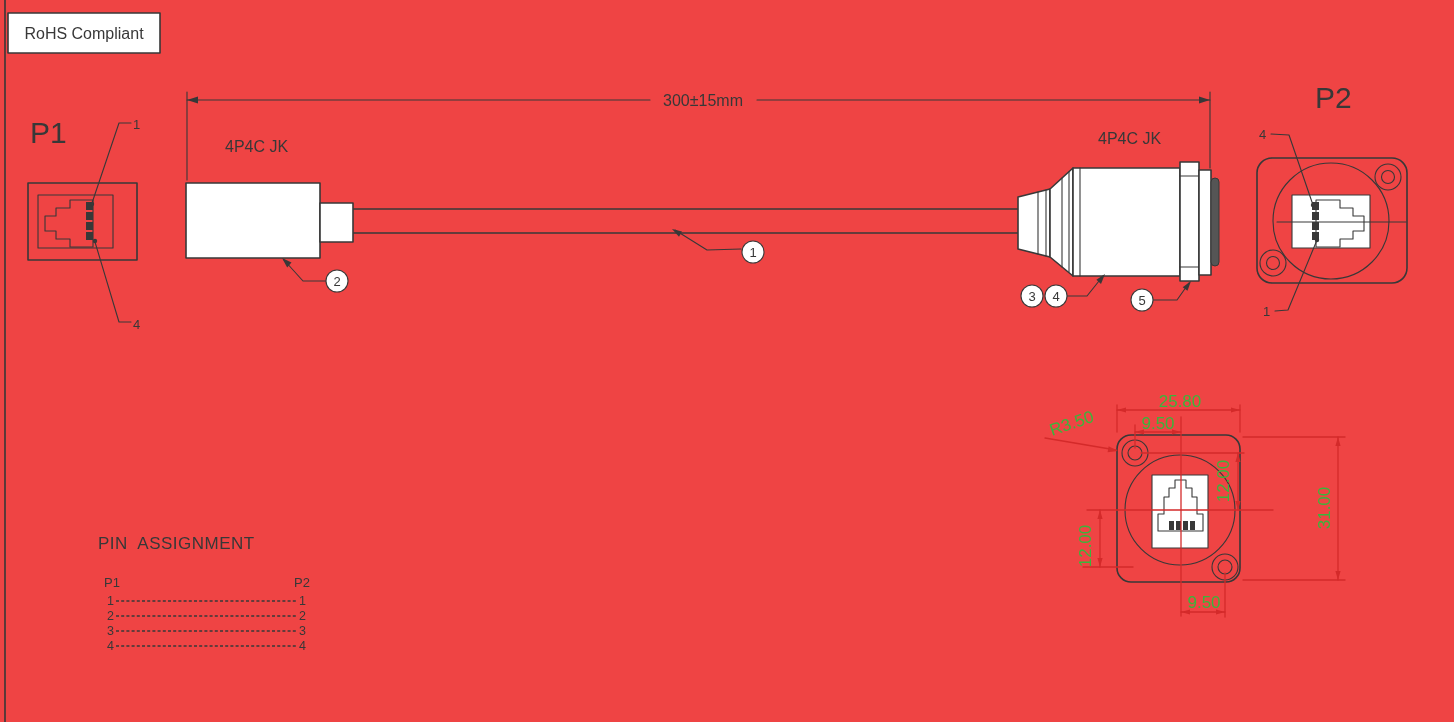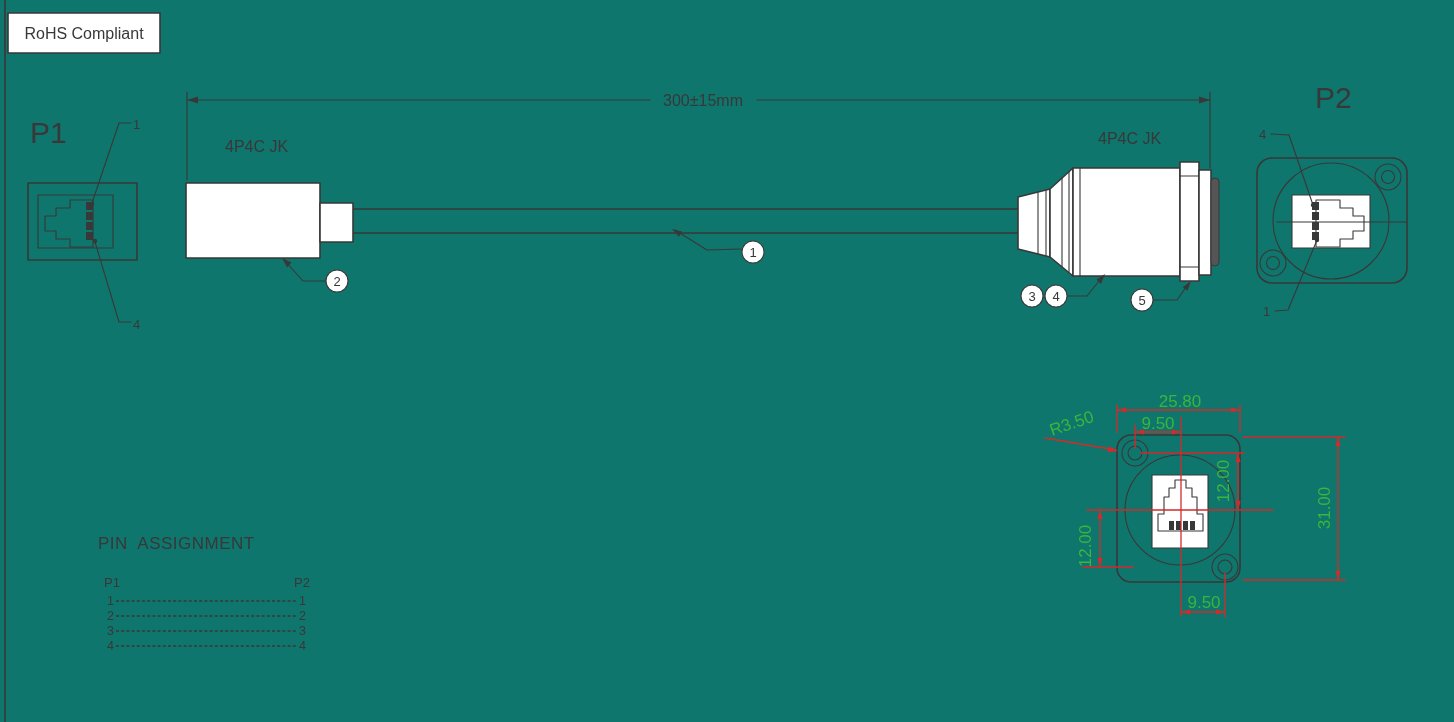--- a/index.html
+++ b/index.html
@@ -1,21 +1,21 @@
 <!DOCTYPE html>
 <html style="--ink: #383838; --dimred: #d42a2a; --dimgreen: #3bb53b;"><head>
 <meta charset="utf-8">
 <style>
   :root{
     --ink:#383838;
     --dimred:#d42a2a;
     --dimgreen:#3bb53b;
   }
   html,body{margin:0;padding:0;background:#ffffff;}
-  .canvas{position:relative;width:1454px;height:722px;background:#0f766e;overflow:hidden;}
+  .canvas{position:relative;width:1454px;height:722px;background:#ef4444;overflow:hidden;}
   svg text{font-family:"Liberation Sans", sans-serif;fill:var(--ink);}
   .ln{stroke:var(--ink);stroke-width:1.6;fill:none;stroke-linejoin:round;stroke-linecap:round;}
   .lnf{stroke:var(--ink);stroke-width:1.6;fill:#ffffff;stroke-linejoin:round;}
   .thin{stroke-width:1.1;}
   .inkf{fill:var(--ink);stroke:none;}
   .red{stroke:var(--dimred);stroke-width:1.3;fill:none;stroke-linecap:round;}
   .redf{fill:var(--dimred);stroke:none;}
   .grn{fill:var(--dimgreen);}
   .t13{font-size:13px;}
   .t16{font-size:16px;}

